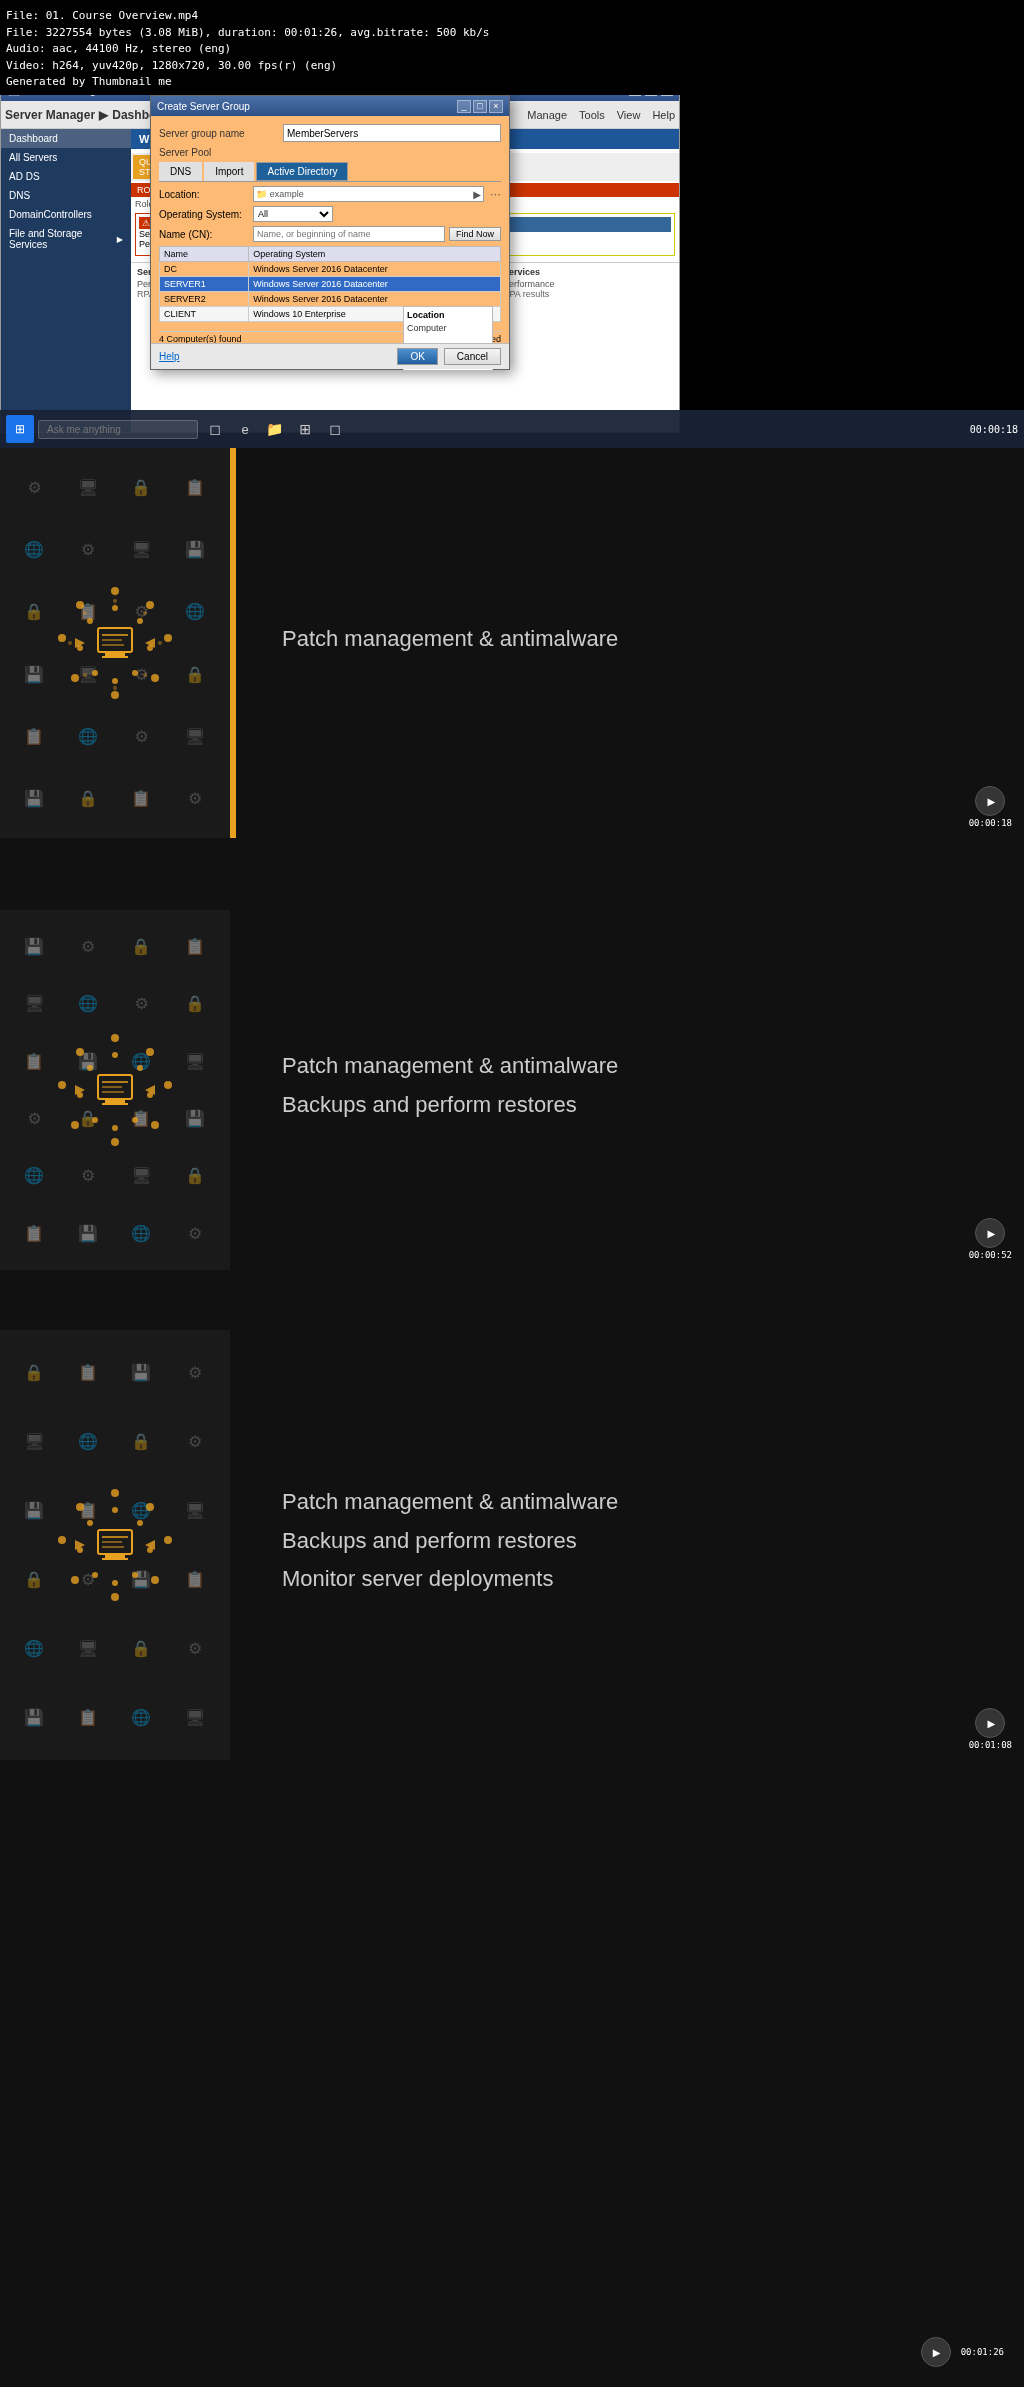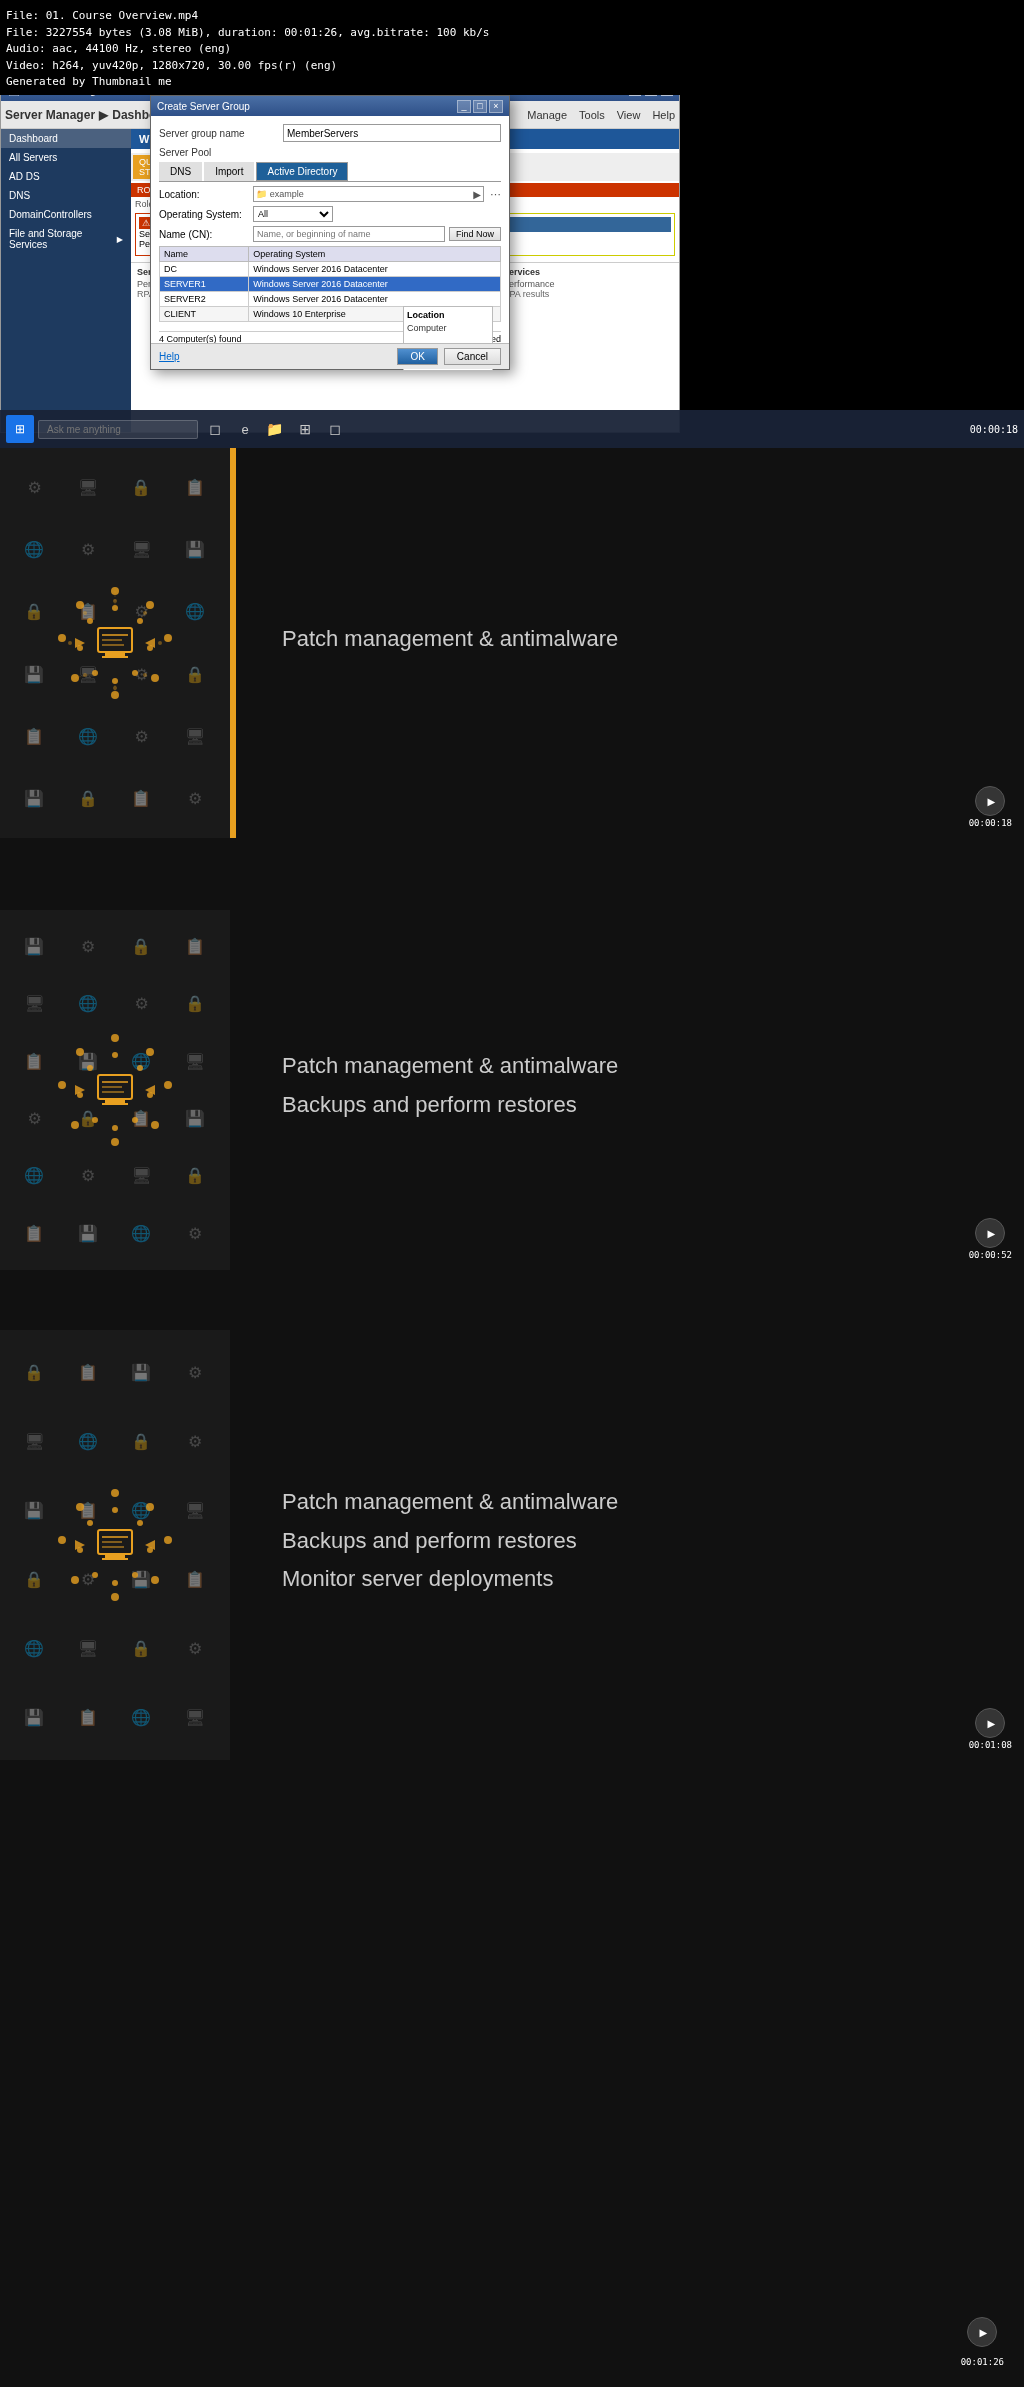--- a/index.html
+++ b/index.html
@@ -132,21 +132,21 @@
       margin-bottom: 4px;
     }
 
     
     #create-sg-dialog {
       position: absolute;
       top: 95px;
       left: 150px;
       width: 360px;
       height: 275px;
-      background: #ffffff;
+      background: #fdba74;
       border: 1px solid #666;
       box-shadow: 4px 4px 12px rgba(0,0,0,0.4);
       z-index: 20;
       font-size: 10px;
     }
     .dialog-titlebar {
       background: linear-gradient(to bottom, #4a6fa5, #2e5088);
       color: #fff;
       padding: 3px 6px;
       display: flex;
@@ -467,21 +467,21 @@
       color: #fff;
       font-size: 10px;
       font-family: monospace;
     }
   </style>
 </head>
 <body>
 
 <div id="video-info">
   <div>File: 01. Course Overview.mp4</div>
-  <div>File: 3227554 bytes (3.08 MiB), duration: 00:01:26, avg.bitrate: 100 kb/s</div>
+  <div>File: 3227554 bytes (3.08 MiB), duration: 00:01:26, avg.bitrate: 500 kb/s</div>
   <div>Audio: aac, 44100 Hz, stereo (eng)</div>
   <div>Video: h264, yuv420p, 1280x720, 30.00 fps(r) (eng)</div>
   <div>Generated by Thumbnail me</div>
 </div>
 
 <div id="server-manager-area">
 
   <div class="sm-titlebar">
     <div class="sm-titlebar-left">
       <span>🖥</span>
@@ -927,17 +927,17 @@
     <div class="slide-text-item">Monitor server deployments</div>
     <div class="play-btn-overlay">
       <div class="play-circle"></div>
       <span class="play-time">00:01:08</span>
     </div>
   </div>
 </div>
 
 <div style="position:absolute; top:1760px; left:0; right:0; height:627px; background:#111;">
 
-  <div style="position:absolute; bottom:20px; right:20px; display:flex; flex-direction:column; align-items:center; gap:10px;">
+  <div style="position:absolute; bottom:20px; right:20px; display:flex; flex-direction:row; align-items:center; gap:10px;">
     <div class="play-circle"></div>
     <span class="play-time">00:01:26</span>
   </div>
 </div>
 
 </body></html>

